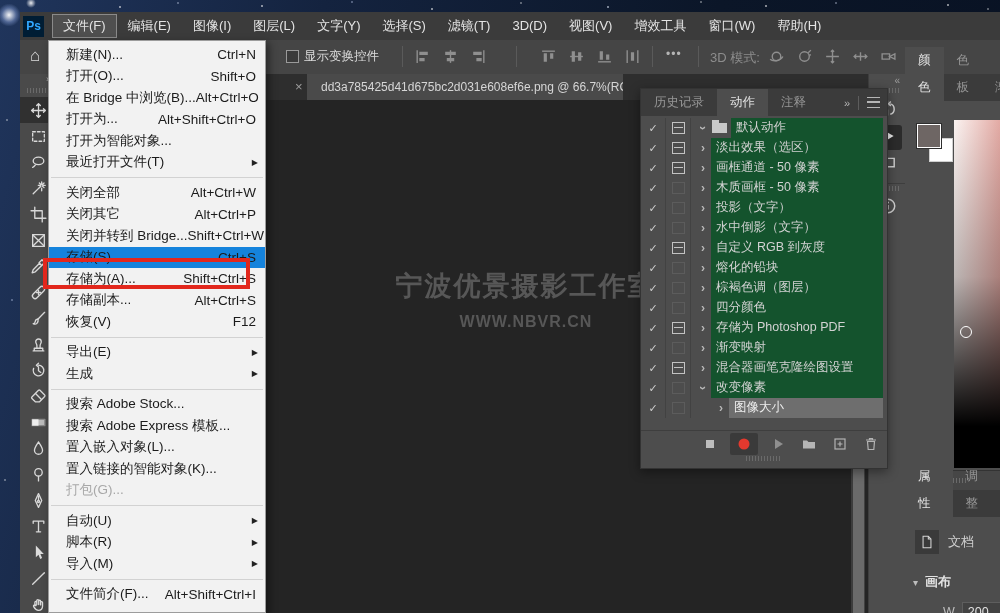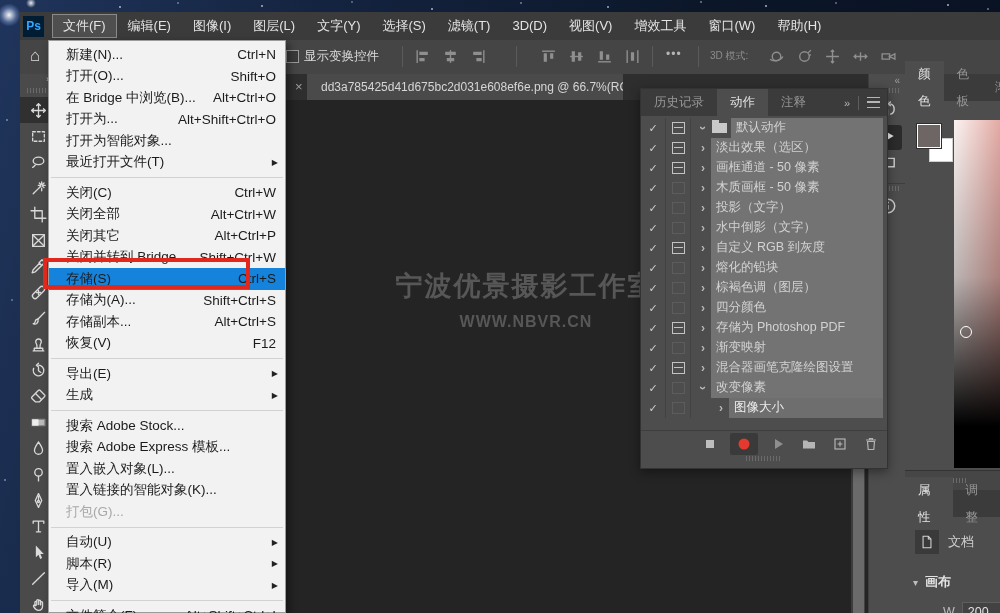--- a/index.html
+++ b/index.html
@@ -36,21 +36,21 @@
   .menu-item.open{background:#4f4f4f;border-color:#8a8a8a;}
 
   
   .optionsbar{position:absolute;left:0;top:28px;width:100%;height:34px;background:#454545;border-bottom:1px solid #2c2c2c;}
   .ob-home{position:absolute;left:10px;top:6px;font-size:17px;color:#dcdcdc;}
   .ob-check{position:absolute;left:266px;top:10px;width:11px;height:11px;border:1px solid #9a9a9a;background:#3a3a3a;}
   .ob-label{position:absolute;left:284px;top:8px;font-size:12.5px;color:#dcdcdc;}
   .ob-sep{position:absolute;top:6px;width:1px;height:21px;background:#5a5a5a;}
   .ob-icons{position:absolute;top:8px;display:flex;gap:11px;}
   .ob-icons .icon svg{width:17px;height:17px;stroke:#8f8f8f;fill:none;stroke-width:1.3;}
-  .ob-mode{position:absolute;left:690px;top:9px;font-size:10px;color:#8d8d8d;}
+  .ob-mode{position:absolute;left:690px;top:9px;font-size:13px;color:#8d8d8d;}
   .ob-ellipsis{position:absolute;left:646px;top:7px;color:#b5b5b5;font-size:12px;letter-spacing:1px;}
 
   
   .toolbar{position:absolute;left:0;top:62px;width:36px;height:539px;background:#4a4a4a;border-right:1px solid #3a3a3a;}
   .tb-head{height:12px;text-align:right;color:#b5b5b5;font-size:9px;line-height:10px;padding-right:5px;}
   .grip{height:5px;margin:2px auto 4px auto;width:22px;
     background:repeating-linear-gradient(90deg,#6a6a6a 0 1px,transparent 1px 3px);}
   .tool-slot{width:36px;height:26px;display:flex;align-items:center;justify-content:center;}
   .tool-slot.selected{background:#303030;}
   .tool-slot svg{width:17px;height:17px;stroke:#d9d9d9;fill:none;stroke-width:1.25;stroke-linecap:round;stroke-linejoin:round;}
@@ -60,56 +60,56 @@
   .tab-close{position:absolute;left:239px;top:5px;color:#9e9e9e;font-size:13px;}
   .doc-tab{position:absolute;left:251px;top:0;width:316px;height:26px;background:#4a4a4a;color:#d6d6d6;
     font-size:12px;line-height:26px;padding-left:14px;box-sizing:border-box;white-space:nowrap;overflow:hidden;}
   .canvas{position:absolute;left:36px;top:88px;width:812px;height:513px;background:#242424;}
   .watermark{position:absolute;left:330px;top:168px;width:280px;text-align:center;color:#575757;font-weight:bold;}
   .wm1{font-size:27px;letter-spacing:2px;}
   .wm2{font-size:16px;letter-spacing:1px;margin-top:9px;}
   .vscroll{position:absolute;right:3px;top:0;width:11px;height:513px;background:#6a6a6a;border-left:2px solid #3c3c3c;border-right:1px solid #414141;}
 
   
-  .file-menu{position:absolute;left:28px;top:28px;width:238px;height:573px;background:#f2f2f2;
+  .file-menu{position:absolute;left:28px;top:28px;width:218px;height:573px;background:#f2f2f2;
     border:1px solid #9c9c9c;box-shadow:3px 3px 8px rgba(0,0,0,.45);z-index:50;padding-top:3px;box-sizing:border-box;}
   .fm-row{height:21.5px;display:flex;align-items:center;font-size:13.5px;color:#1b1b1b;position:relative;}
   .fm-label{padding-left:17px;white-space:nowrap;}
   .fm-short{margin-left:auto;padding-right:9px;}
   .fm-arrow{margin-left:auto;padding-right:7px;font-size:8px;color:#222;}
   .fm-row.hl{background:var(--blue);align-items:center;}
   .fm-row.dis{color:#a8a8a8;}
   .fm-div{height:9px;display:flex;align-items:center;}
   .fm-div::after{content:"";display:block;width:100%;height:1px;background:#d2d2d2;margin:0 2px;}
   .annotation{position:absolute;left:23px;top:246px;width:207px;height:31px;border:4px solid var(--red);
     z-index:60;box-sizing:border-box;}
 
   
   .actions-panel{position:absolute;left:620px;top:76px;width:248px;height:381px;background:#4d4d4d;
     border:1px solid #333;box-shadow:0 3px 10px rgba(0,0,0,.4);z-index:20;box-sizing:border-box;}
-  .ptabs{height:27px;background:#3b3b3b;display:flex;align-items:center;position:relative;}
+  .ptabs{height:27px;background:#3b3b3b;display:flex;align-items:flex-end;position:relative;}
   .ptab{padding:0 13px;font-size:12.5px;color:#969696;line-height:27px;}
   .ptab.active{background:#4d4d4d;color:#e3e3e3;}
   .ptabs-right{position:absolute;right:7px;top:0;height:27px;display:flex;align-items:center;gap:8px;color:#b5b5b5;}
   .pt-sep{width:1px;height:14px;background:#5d5d5d;}
   .hamburger{width:13px;height:9px;border-top:1.5px solid #b5b5b5;border-bottom:1.5px solid #b5b5b5;position:relative;}
   .hamburger::after{content:"";position:absolute;left:0;top:3px;width:100%;height:1.5px;background:#b5b5b5;}
   .ac-list{position:absolute;left:0;top:29px;width:100%;}
   .ac-row{height:20px;display:flex;align-items:center;}
   .ac-check{width:24px;text-align:center;color:#cfcfcf;font-size:11px;flex:none;border-right:1px solid #424242;align-self:stretch;line-height:20px;}
   .ac-toggle{width:24px;flex:none;display:flex;justify-content:center;border-right:1px solid #424242;align-self:stretch;align-items:center;}
   .dlg{width:11px;height:10px;border:1px solid #c3c3c3;position:relative;}
   .dlg::after{content:"";position:absolute;left:1px;right:1px;top:4px;height:1px;background:#c3c3c3;}
   .dlg.off{border-color:#5c5c5c;}
   .dlg.off::after{display:none;}
   .ac-exp{width:16px;text-align:center;color:#b8b8b8;font-size:12px;font-weight:bold;flex:none;margin-left:4px;}
   .ac-exp.open{transform:rotate(90deg);}
   .folder{width:15px;height:10px;background:#c9c9c9;position:relative;margin:0 4px 0 1px;flex:none;}
   .folder::before{content:"";position:absolute;left:0;top:-3px;width:7px;height:3px;background:#c9c9c9;}
-  .ac-label{font-size:12.5px;color:#d2d2d2;background:#737373;padding:1px 7px 2px 5px;flex:1;margin-right:4px;white-space:nowrap;overflow:hidden;}
+  .ac-label{font-size:12.5px;color:#d2d2d2;background:#14532d;padding:1px 7px 2px 5px;flex:1;margin-right:4px;white-space:nowrap;overflow:hidden;}
   .ac-row.selected .ac-label{background:#6e6e6e;color:#eee;}
   .ac-tools{position:absolute;left:0;bottom:12px;width:100%;height:26px;border-top:1px solid #3e3e3e;
     display:flex;align-items:center;gap:9px;padding-left:58px;box-sizing:border-box;}
   .ac-btn{width:22px;height:22px;display:flex;align-items:center;justify-content:center;}
   .ac-btn svg{width:16px;height:16px;stroke:#b3b3b3;fill:none;stroke-width:1.2;}
   .ac-btn.rec-on{background:#3a3a3a;border-radius:2px;width:28px;}
   .ac-grip{position:absolute;bottom:3px;left:0;width:100%;}
   .ac-grip .grip{width:36px;}
 
   
@@ -628,24 +628,20 @@
       </div>
       <div class="fm-row">
         <span class="fm-label">打开为智能对象...</span>
       </div>
       <div class="fm-row">
         <span class="fm-label">最近打开文件(T)</span>
         <span class="fm-arrow">▶</span>
       </div>
       <div class="fm-div"></div>
       <div class="fm-row">
-        <span class="fm-label">关闭(C)</span>
-        <span class="fm-short">Ctrl+W</span>
-      </div>
-      <div class="fm-row">
         <span class="fm-label">关闭全部</span>
         <span class="fm-short">Alt+Ctrl+W</span>
       </div>
       <div class="fm-row">
         <span class="fm-label">关闭其它</span>
         <span class="fm-short">Alt+Ctrl+P</span>
       </div>
       <div class="fm-row">
         <span class="fm-label">关闭并转到 Bridge...</span>
         <span class="fm-short">Shift+Ctrl+W</span>

